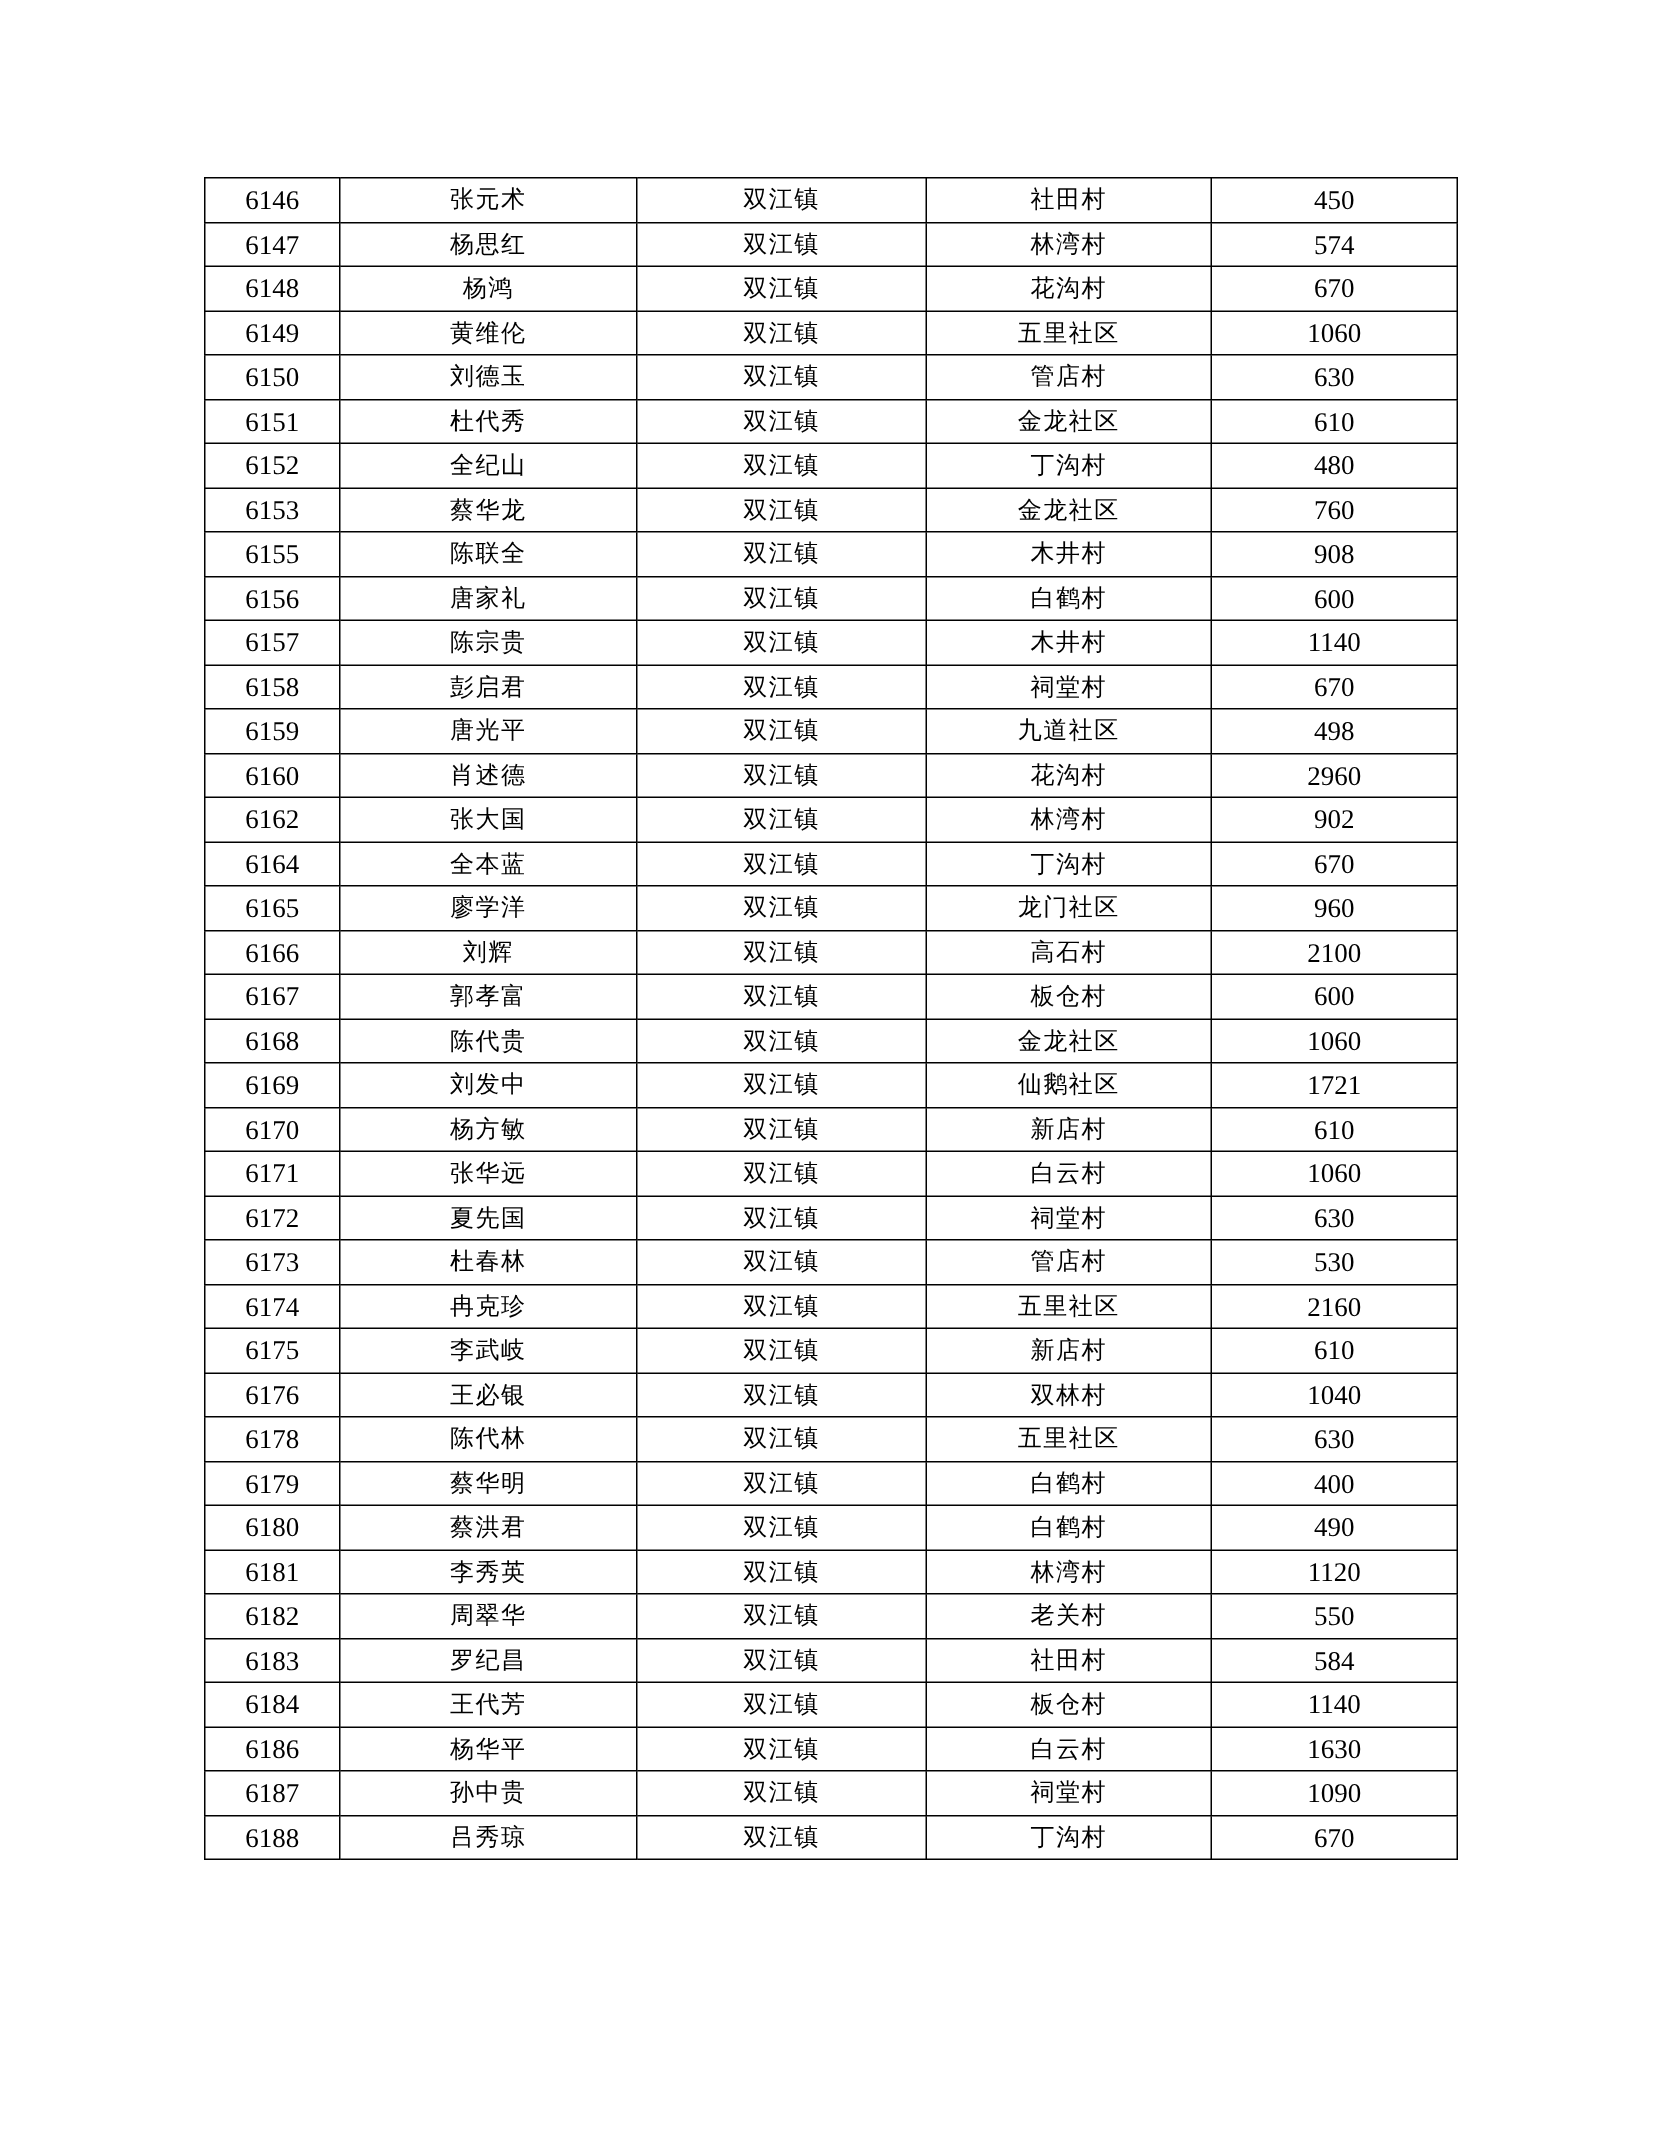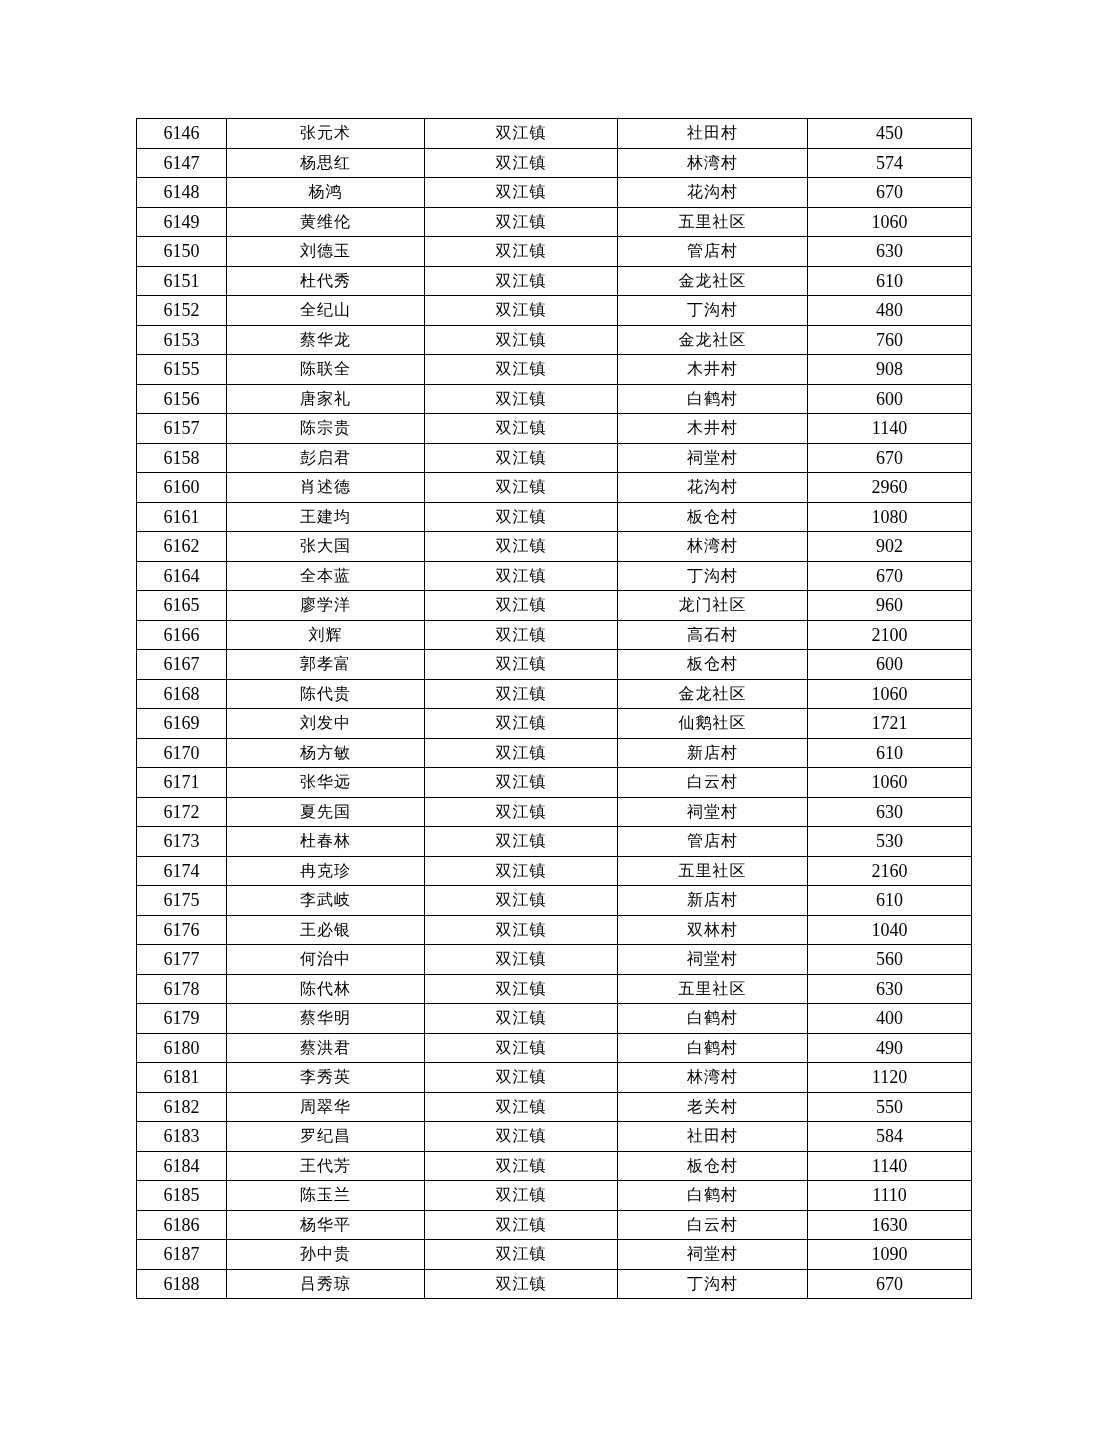--- a/index.html
+++ b/index.html
@@ -145,34 +145,34 @@
           <td class="cell-num">1140</td>
         </tr>
         <tr>
           <td class="cell-num">6158</td>
           <td class="cell-cn">彭启君</td>
           <td class="cell-cn">双江镇</td>
           <td class="cell-cn">祠堂村</td>
           <td class="cell-num">670</td>
         </tr>
         <tr>
+          <td class="cell-num">6159</td>
+          <td class="cell-cn">唐光平</td>
+          <td class="cell-cn">双江镇</td>
+          <td class="cell-cn">九道社区</td>
+          <td class="cell-num">498</td>
+        </tr>
+        <tr>
           <td class="cell-num">6160</td>
           <td class="cell-cn">肖述德</td>
           <td class="cell-cn">双江镇</td>
           <td class="cell-cn">花沟村</td>
           <td class="cell-num">2960</td>
         </tr>
         <tr>
-          <td class="cell-num">6161</td>
-          <td class="cell-cn">王建均</td>
-          <td class="cell-cn">双江镇</td>
-          <td class="cell-cn">板仓村</td>
-          <td class="cell-num">1080</td>
-        </tr>
-        <tr>
           <td class="cell-num">6162</td>
           <td class="cell-cn">张大国</td>
           <td class="cell-cn">双江镇</td>
           <td class="cell-cn">林湾村</td>
           <td class="cell-num">902</td>
         </tr>
         <tr>
           <td class="cell-num">6164</td>
           <td class="cell-cn">全本蓝</td>
           <td class="cell-cn">双江镇</td>
@@ -257,27 +257,20 @@
           <td class="cell-num">610</td>
         </tr>
         <tr>
           <td class="cell-num">6176</td>
           <td class="cell-cn">王必银</td>
           <td class="cell-cn">双江镇</td>
           <td class="cell-cn">双林村</td>
           <td class="cell-num">1040</td>
         </tr>
         <tr>
-          <td class="cell-num">6177</td>
-          <td class="cell-cn">何治中</td>
-          <td class="cell-cn">双江镇</td>
-          <td class="cell-cn">祠堂村</td>
-          <td class="cell-num">560</td>
-        </tr>
-        <tr>
           <td class="cell-num">6178</td>
           <td class="cell-cn">陈代林</td>
           <td class="cell-cn">双江镇</td>
           <td class="cell-cn">五里社区</td>
           <td class="cell-num">630</td>
         </tr>
         <tr>
           <td class="cell-num">6179</td>
           <td class="cell-cn">蔡华明</td>
           <td class="cell-cn">双江镇</td>
@@ -311,27 +304,20 @@
           <td class="cell-cn">双江镇</td>
           <td class="cell-cn">社田村</td>
           <td class="cell-num">584</td>
         </tr>
         <tr>
           <td class="cell-num">6184</td>
           <td class="cell-cn">王代芳</td>
           <td class="cell-cn">双江镇</td>
           <td class="cell-cn">板仓村</td>
           <td class="cell-num">1140</td>
-        </tr>
-        <tr>
-          <td class="cell-num">6185</td>
-          <td class="cell-cn">陈玉兰</td>
-          <td class="cell-cn">双江镇</td>
-          <td class="cell-cn">白鹤村</td>
-          <td class="cell-num">1110</td>
         </tr>
         <tr>
           <td class="cell-num">6186</td>
           <td class="cell-cn">杨华平</td>
           <td class="cell-cn">双江镇</td>
           <td class="cell-cn">白云村</td>
           <td class="cell-num">1630</td>
         </tr>
         <tr>
           <td class="cell-num">6187</td>

